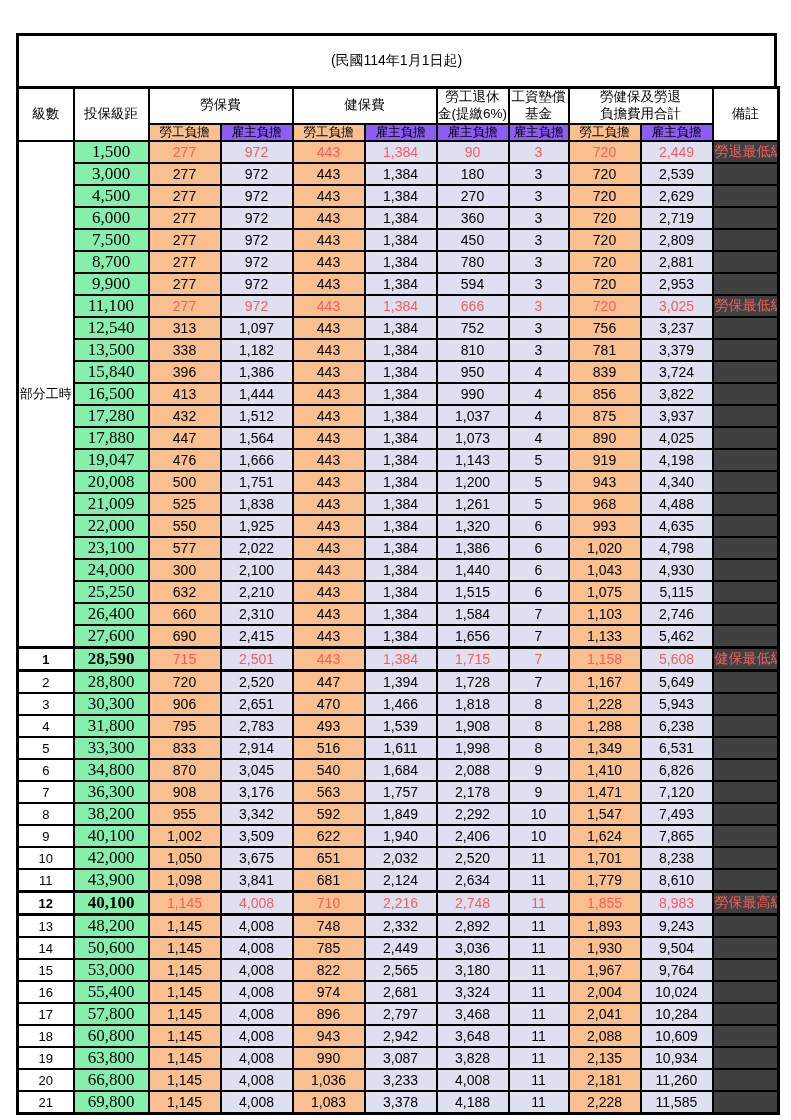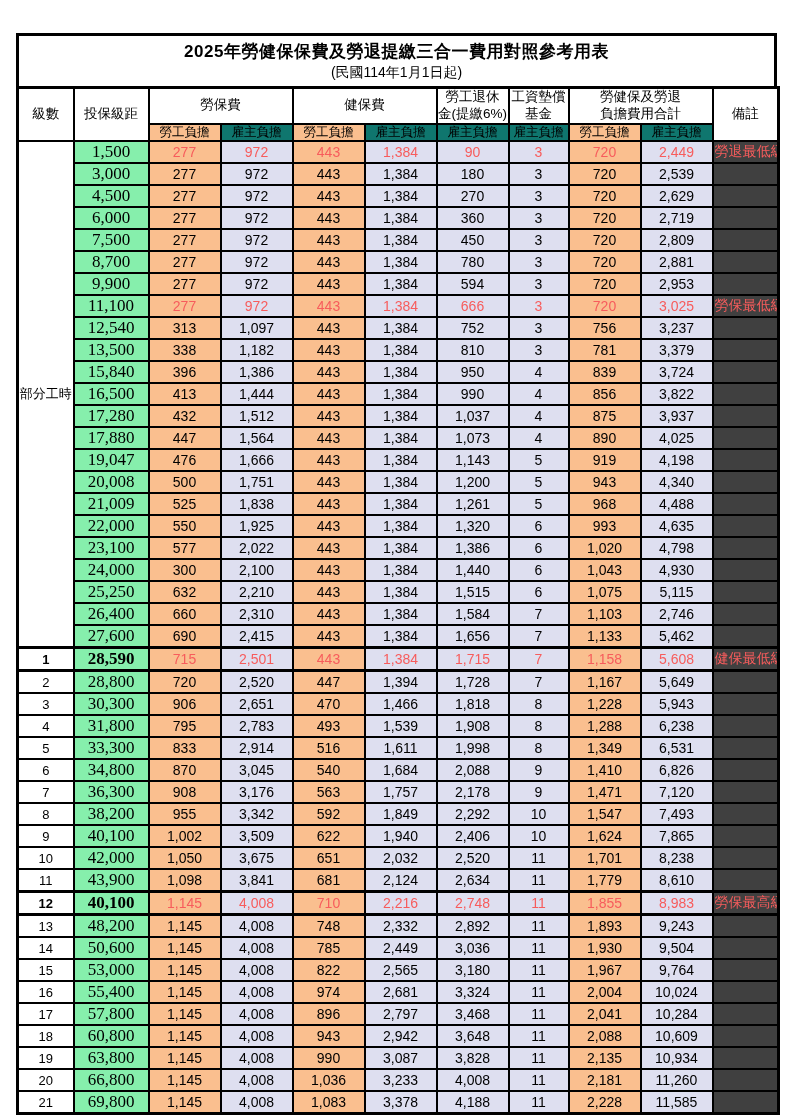--- a/index.html
+++ b/index.html
@@ -24,41 +24,40 @@
     margin-top:-3px; border:3px solid #000;
   }
   th, td {
     border:2px solid #000; text-align:center; vertical-align:middle;
     overflow:hidden; white-space:nowrap; padding:0;
   }
   thead th { background:#fff; font-weight:normal; font-size:13.5px; line-height:1.25; }
   thead tr.grp th { height:36px; }
   thead tr.sub th { height:17px; font-size:12.5px; }
   th.ohd { background:#FABF8F; }
-  th.lhd { background:#0f766e;text-align:center; }
+  th.lhd { background:#8b5cf6;text-align:center; }
 
   tbody tr { height:22px; }
   tbody td { font-size:14px; }
   td.lv { background:#fff; font-size:13px; }
   td.pt { font-size:13px; letter-spacing:0; }
   td.br { background:#86efac; font-size:17px;font-family:Liberation Serif, serif; }
   td.oc { background:#FABF8F; }
   td.lc { background:#DEDFF0; }
   td.rm { background:#404040; font-size:14px; color:#F75C5C; padding:0 1px; }
   tr.hl td.val { color:#F75C5C; }
   tr.thick td { border-top-width:3px; border-bottom-width:3px; }
   tr.thick td.lv, tr.thick td.br { font-weight:bold; }
 </style>
 </head>
 <body>
 
 <div class="sheet">
 
   <div class="title-box">
-    <div class="title-main">2025年勞健保保費及勞退提繳三合一費用對照參考用表</div>
     <div class="title-sub">(民國114年1月1日起)</div>
   </div>
 
   <table class="rate">
     <colgroup>
       <col style="width:56px">
         <col style="width:75px">
       <col style="width:72px">
         <col style="width:72px">
       <col style="width:72px">

